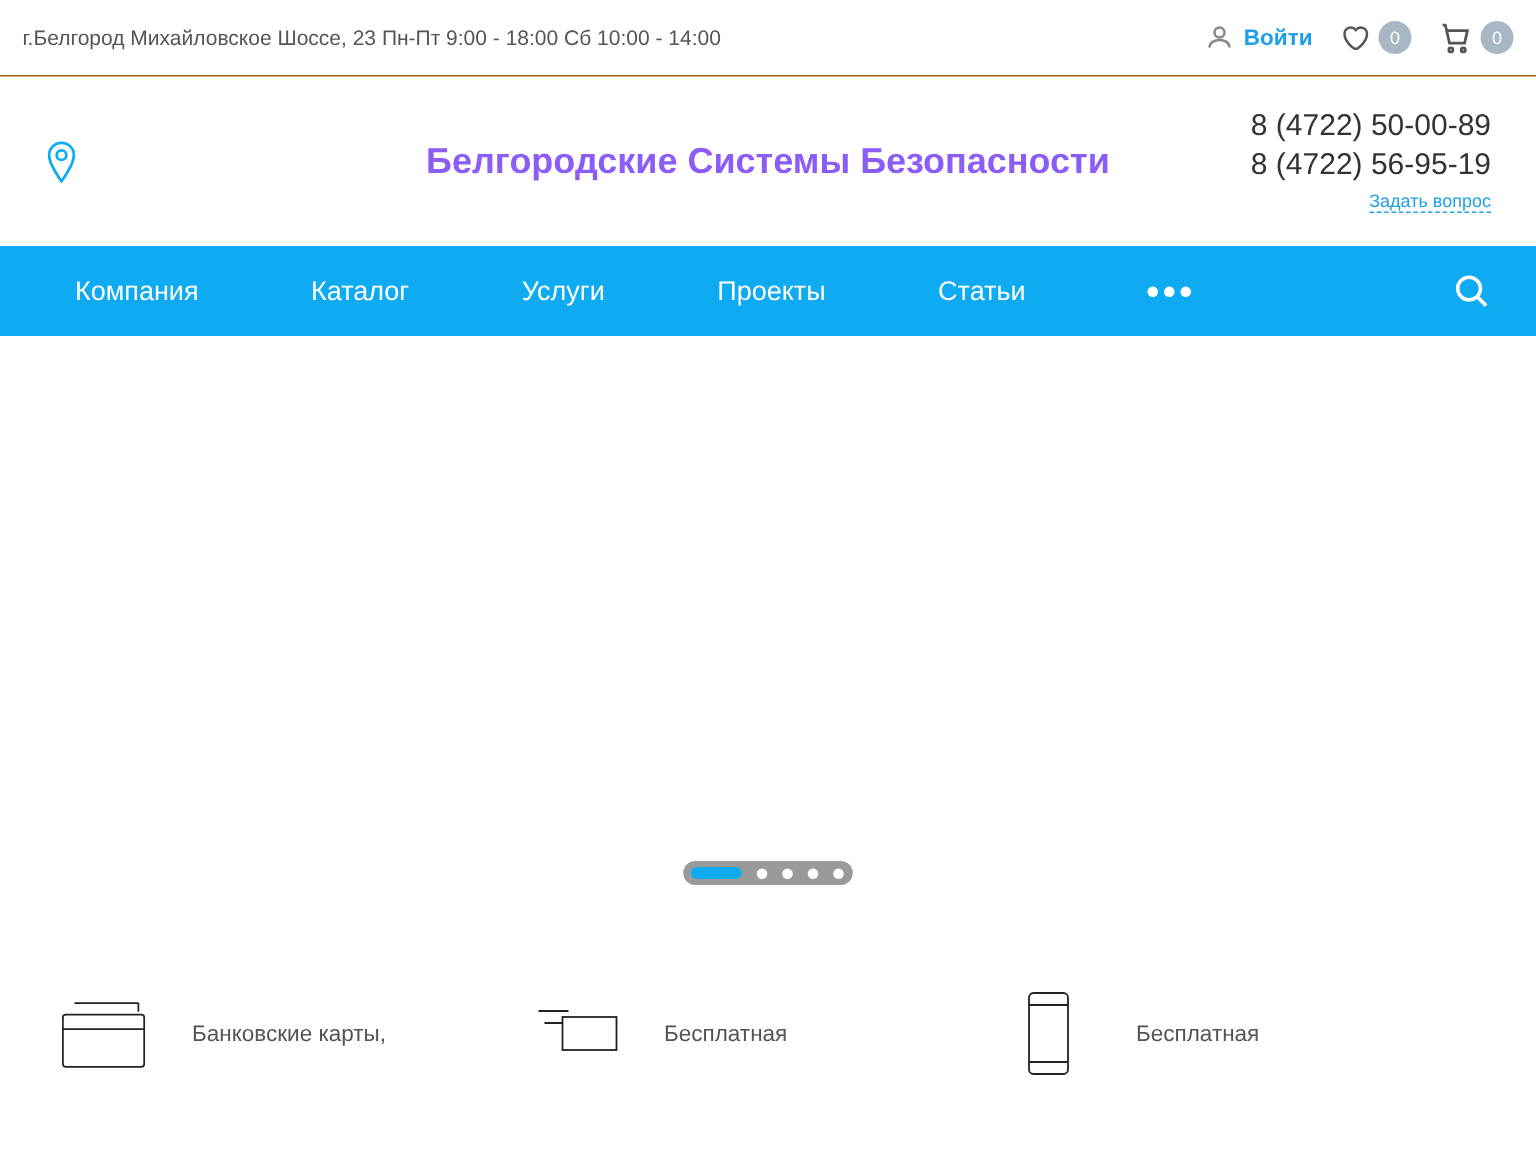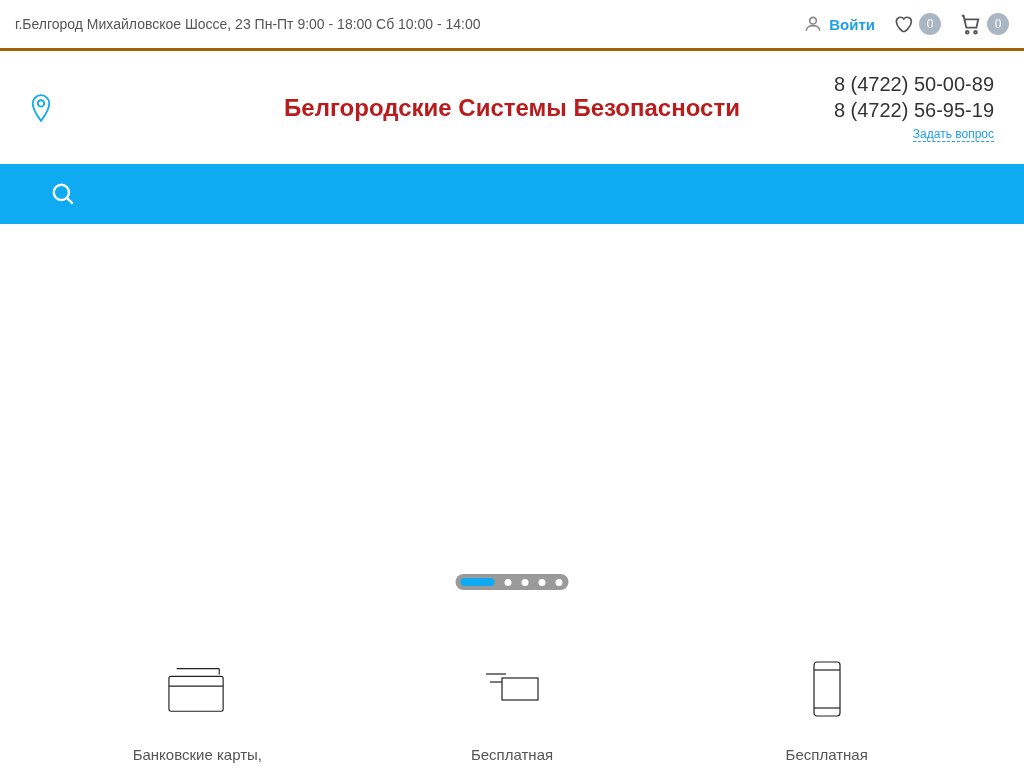--- a/index.html
+++ b/index.html
@@ -1,47 +1,47 @@
 <!DOCTYPE html>
 <html><head>
   <meta charset="utf-8">
   <style>
     * { box-sizing: border-box; margin: 0; padding: 0; }
     body { font-family: Arial, sans-serif; width: 1024px; height: 768px; overflow: hidden; color: #333; }
     
-    .topbar { height: 51px; border-bottom: 3px solid #a16207; display: flex; align-items: center; justify-content: space-between; padding: 0 15px; font-size: 14px; color: #555; }
+    .topbar { height: 51px; border-bottom: 1px solid #a16207; display: flex; align-items: center; justify-content: space-between; padding: 0 15px; font-size: 14px; color: #555; }
     .topbar-left { color: #555; }
     .topbar-right { display: flex; align-items: center; gap: 18px; }
     .login-block { display: flex; align-items: center; gap: 6px; }
     .login-link { color: #1e9fe6; text-decoration: none; font-size: 15px; font-weight: bold; }
     .counter-block { display: flex; align-items: center; gap: 6px; }
     .badge { display: inline-flex; align-items: center; justify-content: center; width: 22px; height: 22px; border-radius: 50%; background: #a9b7c4; color: #fff; font-size: 12px; }
     
     .header { height: 113px; display: flex; align-items: center; justify-content: space-between; padding: 0 30px; position: relative; }
     .header-left { flex: 0 0 50px; }
     .header-center { position: absolute; left: 0; right: 0; text-align: center; pointer-events: none; }
-    .logo-text { color: #b91c1c; font-size: 24px; font-weight: 600; }
+    .logo-text { color: #8b5cf6; font-size: 24px; font-weight: 600; }
     .header-right { display: flex; flex-direction: column; align-items: flex-end; gap: 3px; z-index: 1; }
     .phone { color: #333; font-size: 20px; }
     .ask-link { color: #1e9fe6; font-size: 12px; border-bottom: 1px dashed #1e9fe6; cursor: pointer; margin-top: 2px; }
     
     .navbar { height: 60px; background: #0eaaf2; display: flex; align-items: center; justify-content: space-between; padding: 0 30px 0 50px; }
     .nav-items { display: flex; gap: 75px; align-items: center; }
     .nav-item { color: #fff; font-size: 18px; cursor: pointer; }
     .nav-more { display: flex; gap: 4px; padding: 0 6px; }
     .nav-dot { width: 7px; height: 7px; background: #fff; border-radius: 50%; }
     .search-btn { cursor: pointer; }
     
     .slider { height: 378px; background: #fff; position: relative; }
     .dots-container { position: absolute; bottom: 12px; left: 50%; transform: translateX(-50%); background: rgba(120,120,120,0.75); border-radius: 12px; padding: 4px 6px 4px 5px; display: flex; align-items: center; gap: 10px; }
     .dot-active { width: 34px; height: 8px; background: #0eaaf2; border-radius: 5px; }
     .dot { width: 7px; height: 7px; background: #fff; border-radius: 50%; }
     
     .features { padding: 60px 40px 0; display: flex; justify-content: space-around; }
-    .feature { flex: 1; text-align: center; display: flex; flex-direction: column; align-items: center; gap: 28px; }
+    .feature { flex: 1; text-align: center; display: flex; flex-direction: row; align-items: center; gap: 28px; }
     .feature-icon { width: 60px; height: 54px; display: flex; align-items: center; justify-content: center; }
     .feature-text { font-size: 15px; color: #555; line-height: 1.4; max-width: 200px; }
 
     svg { display: block; }
   </style>
 </head>
 <body>
 
 <div class="topbar">
   <div class="topbar-left">г.Белгород Михайловское Шоссе, 23 Пн-Пт 9:00 - 18:00 Сб 10:00 - 14:00</div>
@@ -87,20 +87,32 @@
     <span class="logo-text">Белгородские Системы Безопасности</span>
   </div>
   <div class="header-right">
     <div class="phone">8 (4722) 50-00-89</div>
     <div class="phone">8 (4722) 56-95-19</div>
     <div class="ask-link">Задать вопрос</div>
   </div>
 </div>
 
 <div class="navbar">
+  <div class="nav-items">
+    <div class="nav-item">Компания</div>
+    <div class="nav-item">Каталог</div>
+    <div class="nav-item">Услуги</div>
+    <div class="nav-item">Проекты</div>
+    <div class="nav-item">Статьи</div>
+    <div class="nav-more">
+      <span class="nav-dot"></span>
+      <span class="nav-dot"></span>
+      <span class="nav-dot"></span>
+    </div>
+  </div>
   <div class="search-btn">
     <svg width="26" height="26" viewBox="0 0 24 24" fill="none" stroke="#fff" stroke-width="2.2">
         <circle cx="10.5" cy="10.5" r="7"></circle>
         <line x1="21" y1="21" x2="15.5" y2="15.5"></line>
       </svg>
   </div>
 </div>
 
 <div class="slider">
   <div class="dots-container">

